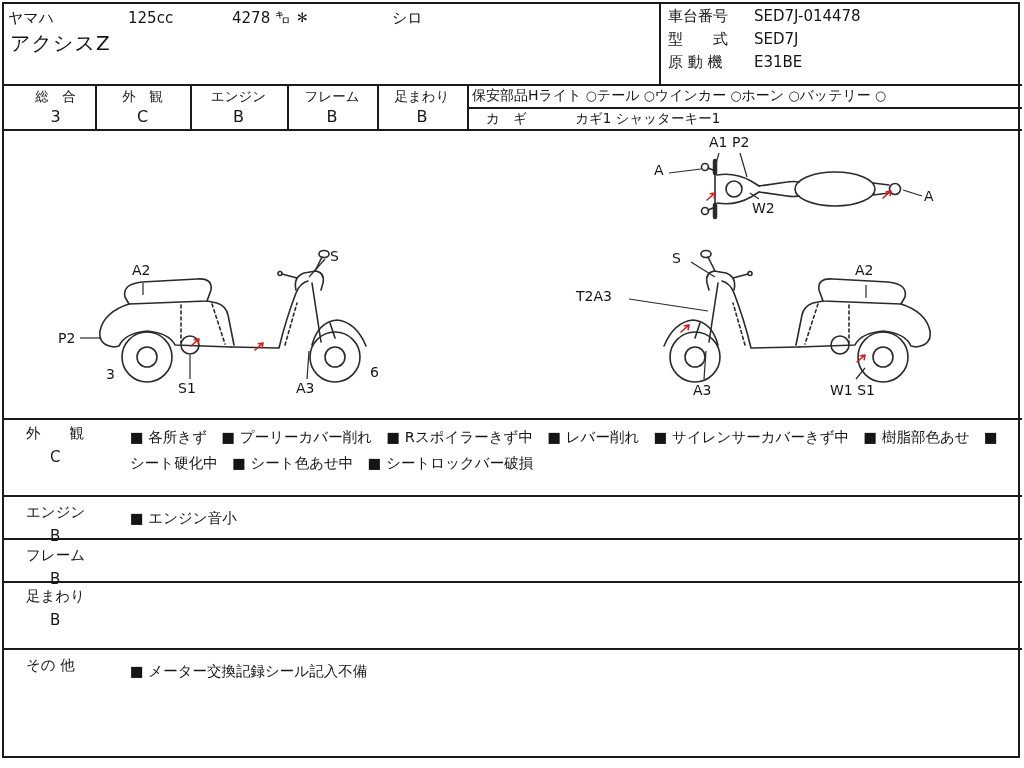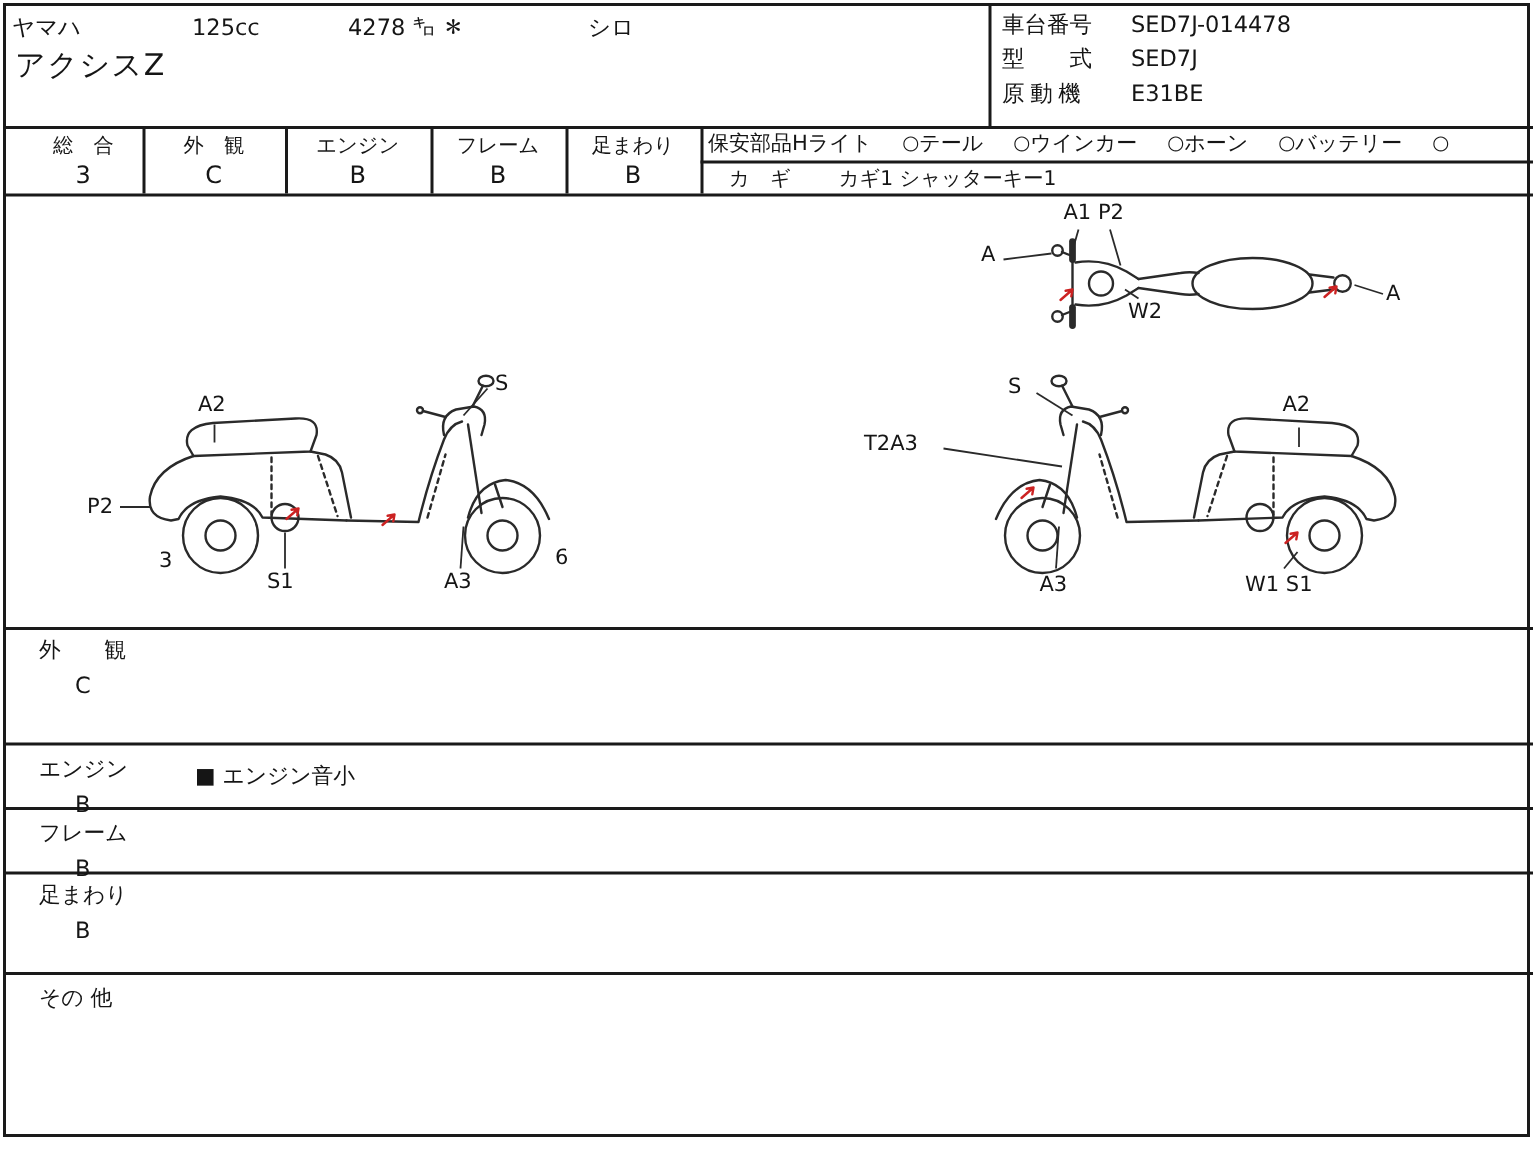--- a/index.html
+++ b/index.html
@@ -9,33 +9,33 @@
 
   .outer  { position:absolute; left:2px; top:2px; width:1018px; height:756px; border:2px solid #1a1a1a; }
   .hline  { position:absolute; height:2px; background:#1a1a1a; }
   .vline  { position:absolute; width:2px;  background:#1a1a1a; }
 
   .txt { position:absolute; white-space:nowrap; }
   .f15 { font-size:15px; }
   .model { font-size:20px; letter-spacing:1px; }
 
   .id-row { position:absolute; left:668px; font-size:15px; white-space:nowrap; }
-  .id-row .lbl { display:inline-block; width:86px;font-family:Liberation Serif, serif; }
+  .id-row .lbl { display:inline-block; width:86px; }
 
   .gcell { position:absolute; top:84px; height:45px; display:flex; flex-direction:column;
            align-items:center; justify-content:center; gap:1px; }
   .glabel { font-size:13.5px; }
   .gvalue { font-size:16px; }
 
   .safety-r1 { position:absolute; left:472px; top:85px; width:546px; height:21px;
                display:flex; align-items:center; font-size:14px; }
-  .s-item { display:flex; align-items:center; gap:20px; }
+  .s-item { display:flex; align-items:center; gap:4px; }
   .s-ok { font-size:13px; }
   .safety-r2 { position:absolute; left:486px; top:109px; height:20px; display:flex;
-               align-items:center; gap:32px; font-size:13.5px; }
+               align-items:center; gap:48px; font-size:13.5px; }
 
   .diagram-svg { position:absolute; left:3px; top:131px; }
   .dlabel { position:absolute; font-size:14px; white-space:nowrap; }
 
   .note-label { position:absolute; left:26px; width:100px; font-size:14.5px; }
   .nl-grade { margin-top:5px; padding-left:24px; font-size:15px; }
   .note-text { position:absolute; left:130px; width:885px; font-size:14.5px; line-height:26px; }
 </style>
 </head>
 <body>
@@ -216,20 +216,21 @@
   <span class="dlabel" style="left:672px;top:250px">S</span>
   <span class="dlabel" style="left:855px;top:262px">A2</span>
   <span class="dlabel" style="left:576px;top:288px">T2A3</span>
   <span class="dlabel" style="left:693px;top:382px">A3</span>
   <span class="dlabel" style="left:830px;top:382px">W1 S1</span>
 
   <div class="note-label" style="top:424px">
     <div>外　　観</div>
     <div class="nl-grade">C</div>
   </div>
+  <div class="note-text" style="top:424px">■ 各所きず　■ プーリーカバー削れ　■ Rスポイラーきず中　■ レバー削れ　■ サイレンサーカバーきず中　■ 樹脂部色あせ　■ シート硬化中　■ シート色あせ中　■ シートロックバー破損</div>
 
   <div class="note-label" style="top:503px">
     <div>エンジン</div>
     <div class="nl-grade">B</div>
   </div>
   <div class="note-text" style="top:505px">■ エンジン音小</div>
 
   <div class="note-label" style="top:546px">
     <div>フレーム</div>
     <div class="nl-grade">B</div>
@@ -237,14 +238,15 @@
 
   <div class="note-label" style="top:587px">
     <div>足まわり</div>
     <div class="nl-grade">B</div>
   </div>
 
   <div class="note-label" style="top:656px">
     <div>その 他</div>
     <div class="nl-grade"></div>
   </div>
+  <div class="note-text" style="top:658px">■ メーター交換記録シール記入不備</div>
 
 </div>
 
 </body></html>

